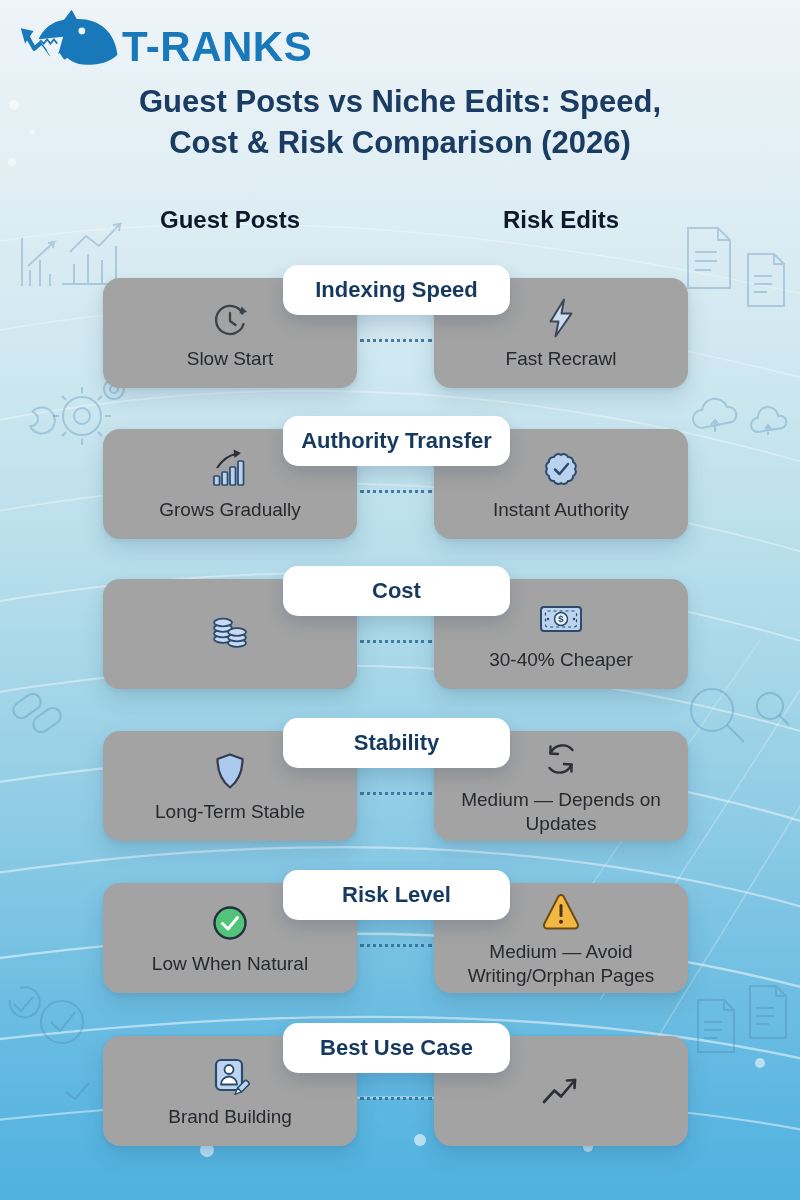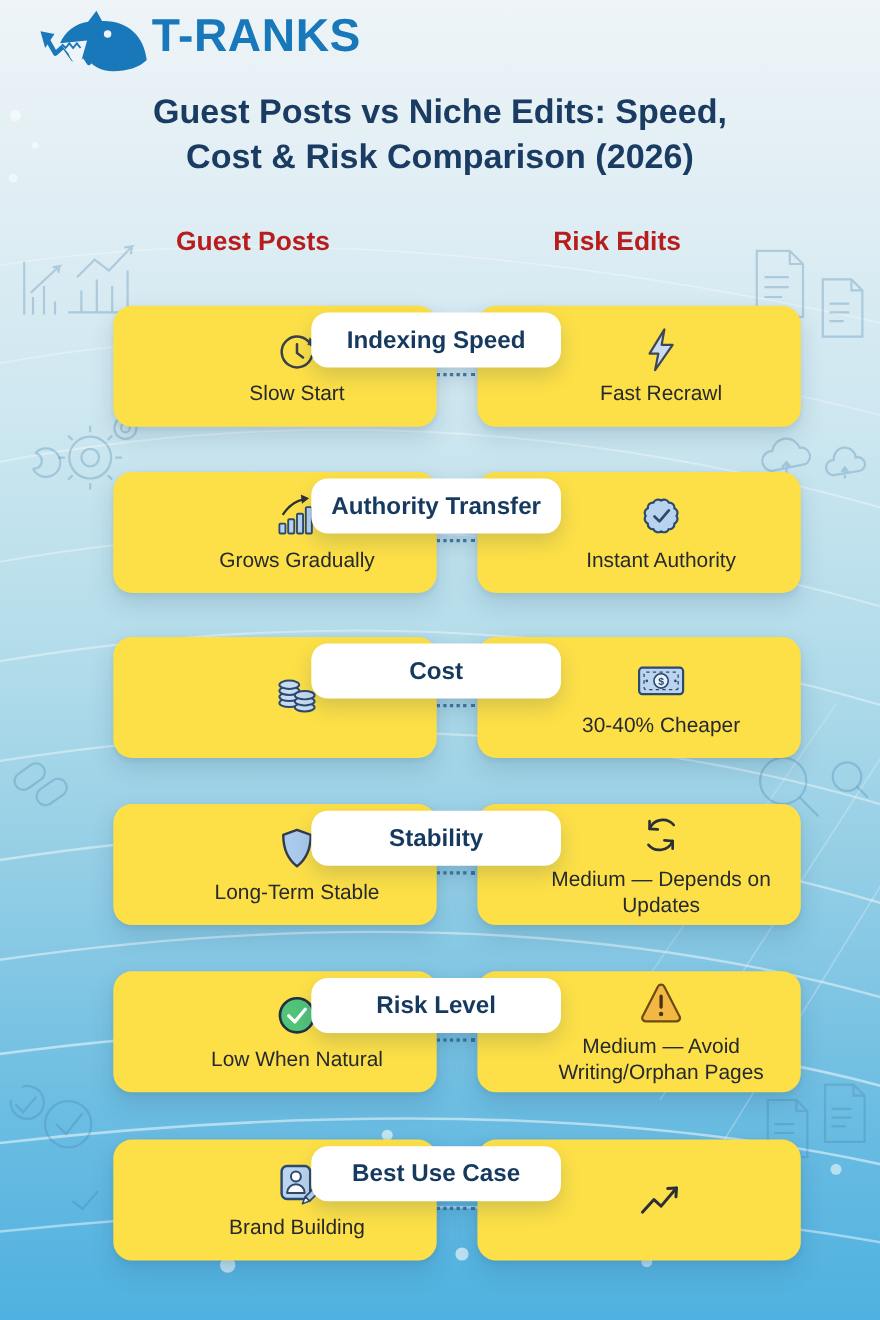--- a/index.html
+++ b/index.html
@@ -2,36 +2,36 @@
 <html><head>
 <meta charset="utf-8">
 <style>
   html,body{margin:0;padding:0;}
   body{
     width:800px;height:1200px;position:relative;overflow:hidden;
     font-family:"Liberation Sans",sans-serif;
     background:linear-gradient(180deg,#eef4f7 0%,#e0eef4 15%,#cde7f0 32%,#b2dcea 50%,#8fcce5 68%,#6cbde2 84%,#4fb1e0 100%);
   }
   .bg{position:absolute;inset:0;pointer-events:none;}
-  .logo{position:absolute;top:8px;left:30px;display:flex;align-items:flex-start;}
+  .logo{position:absolute;top:8px;left:14px;display:flex;align-items:center;}
   .logo-text{font-size:42px;font-weight:bold;color:#1878ba;letter-spacing:.5px;margin-left:2px;}
   .title{position:absolute;top:82px;left:0;width:100%;text-align:center;
          font-size:31px;font-weight:bold;color:#1a3c63;line-height:1.32;}
   .col-header{position:absolute;top:206px;width:254px;text-align:center;
-              font-size:24px;font-weight:bold;color:#b91c1c;}
+              font-size:24px;font-weight:bold;color:#0f172a;}
   .col-header.left{left:103px}.col-header.right{left:434px}
   .row{position:absolute;left:0;width:800px;height:128px;}
-  .card{position:absolute;top:13px;width:254px;height:110px;background:#fde047;
+  .card{position:absolute;top:13px;width:254px;height:110px;background:#a3a3a3;
         border-radius:17px;box-shadow:0 10px 22px rgba(23,58,95,.15),0 2px 5px rgba(23,58,95,.08);
-        display:flex;flex-direction:column;align-items:center;justify-content:center;gap:7px;z-index:1;padding-left:40px;}
+        display:flex;flex-direction:column;align-items:center;justify-content:center;gap:7px;z-index:1;}
   .card-left{left:103px}.card-right{left:434px}
   .card-label{font-size:19px;line-height:1.26;color:#26292e;text-align:center;max-width:234px;}
   .pill{position:absolute;top:0;left:283px;width:227px;height:50px;background:#ffffff;
         border-radius:15px;box-shadow:0 8px 18px rgba(23,58,95,.18);
-        display:flex;align-items:center;justify-content:center;z-index:3;margin-top:19px;}
+        display:flex;align-items:center;justify-content:center;z-index:3;}
   .pill span{font-size:22px;font-weight:bold;color:#16395f;white-space:nowrap;}
   .connector{position:absolute;left:360px;width:72px;top:74px;border-top:3.5px dotted #2f6a93;opacity:.85;z-index:0;}
   .icon{display:block;height:44px;}
 </style>
 </head>
 <body>
 
 <svg class="bg" width="800" height="1200" viewBox="0 0 800 1200">
   <g fill="none" stroke="#ffffff">
     <path d="M-50,250 Q300,180 830,300" stroke-opacity=".30" stroke-width="1.5"></path>

